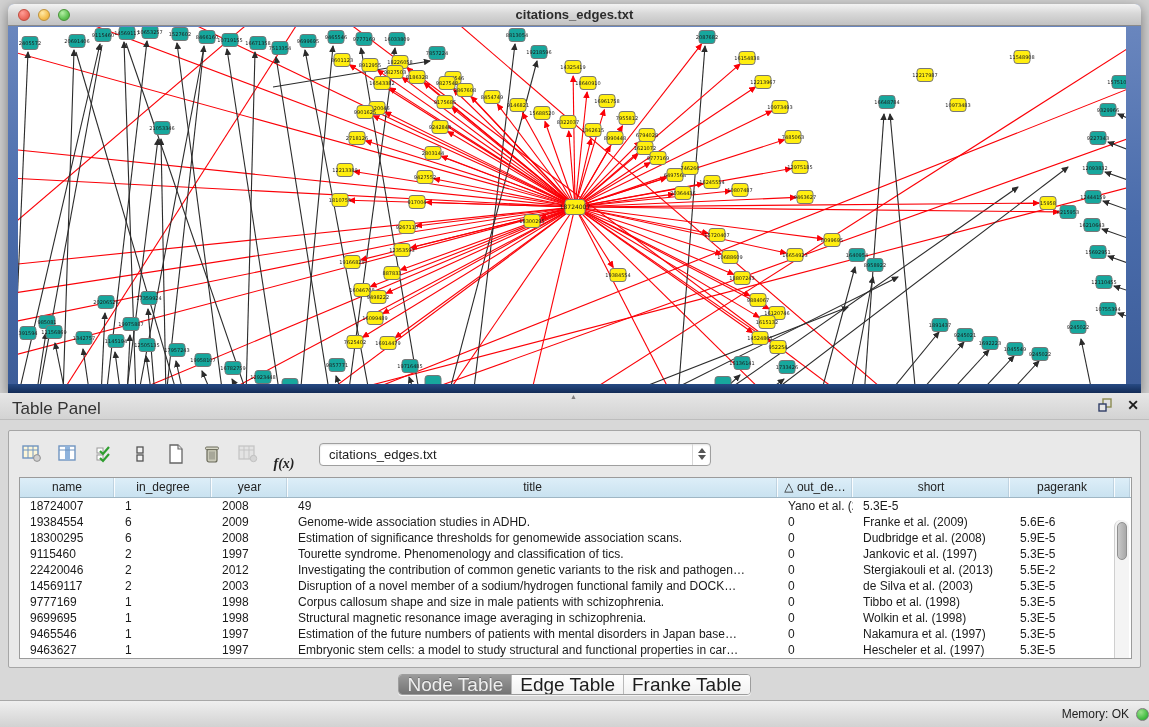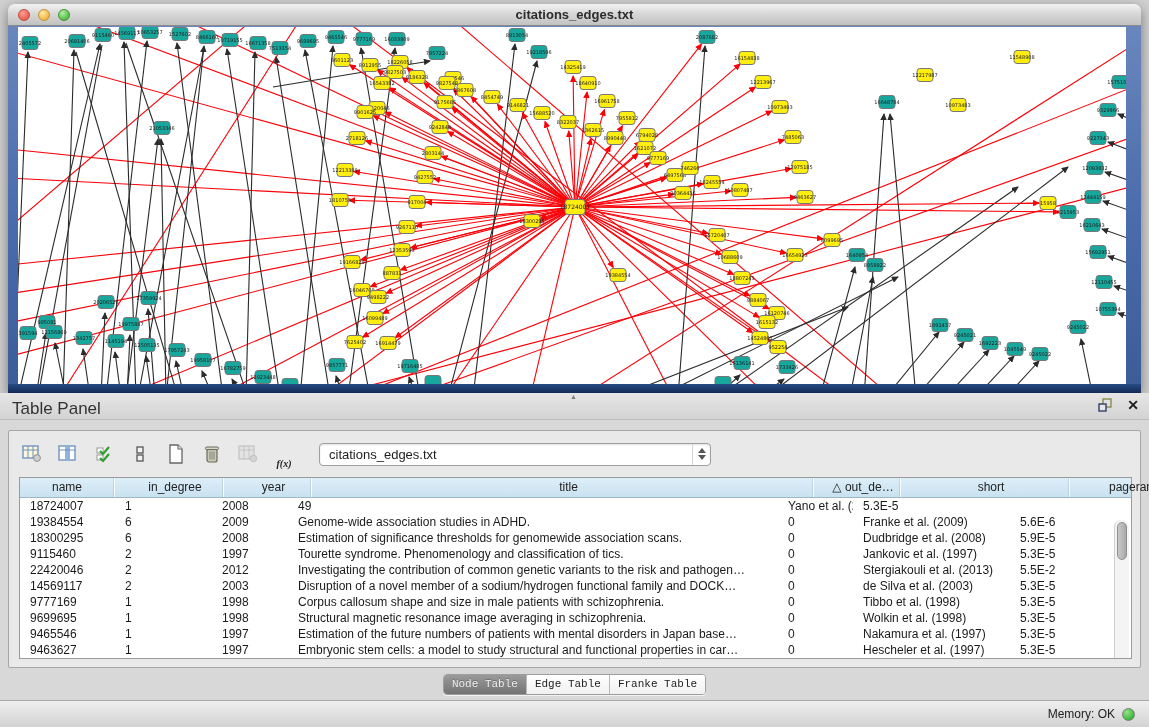--- a/index.html
+++ b/index.html
@@ -30,59 +30,59 @@
   #panel-notch { position:absolute; left:570px; top:1px; width:9px; height:6px; color:#7e7e7e; font-size:7px; line-height:6px; }
   #panel-icons { position:absolute; right:10px; top:5px; display:flex; gap:14px; align-items:center; }
   #panel-icons .xicon { font-size:14px; font-weight:bold; color:#1c1c1c; line-height:14px; cursor:default; }
   
   #panel-body { position:absolute; left:0; top:420px; width:1149px; height:248px; background:#d8d8d8; }
   #panel-inner { position:absolute; left:8px; top:10px; width:1133px; height:238px;
     background:#e9e9e9; border:1px solid #a6a6a6; border-radius:2px; }
   #toolbar { position:absolute; left:10px; top:7px; height:32px; display:flex; align-items:center; gap:10px; }
   .tb-btn { width:26px; height:26px; display:flex; align-items:center; justify-content:center; border-radius:3px; }
   .tb-btn.disabled { opacity:.45; }
-  .fx { font-family:"Liberation Serif", serif; font-style:italic; font-weight:bold; font-size:10px; color:#222;margin-top:19px; }
+  .fx { font-family:"Liberation Serif", serif; font-style:italic; font-weight:bold; font-size:14px; color:#222;margin-top:19px; }
   #combo { margin-left:12px; width:392px; height:23px; background:#fff; border:1px solid #9f9f9f;
     border-radius:4px; display:flex; align-items:center; position:relative;
     box-shadow:inset 0 1px 2px rgba(0,0,0,.12); }
   #combo .val { padding-left:9px; font-size:13px; color:#1d1d1d; flex:1; }
   #combo .steppers { width:18px; height:100%; display:flex; flex-direction:column;
     align-items:center; justify-content:center; gap:2px; border-left:1px solid #d7d7d7; }
   .tri-up { width:0; height:0; border-left:4px solid transparent; border-right:4px solid transparent; border-bottom:5px solid #555; }
   .tri-dn { width:0; height:0; border-left:4px solid transparent; border-right:4px solid transparent; border-top:5px solid #555; }
   
   #tablewrap { position:absolute; left:10px; top:46px; width:1113px; height:182px;
     background:#fff; border:1px solid #9b9b9b; display:flex; flex-direction:column; }
   #thead { display:grid; grid-template-columns:95px 97px 76px 490px 75px 157px 105px 1fr; height:20px;
-    background:linear-gradient(180deg,#ddeef8,#c9e2f0); border-bottom:1px solid #9fb6c4; flex:0 0 20px;gap:12px; }
+    background:linear-gradient(180deg,#ddeef8,#c9e2f0); border-bottom:1px solid #9fb6c4; flex:0 0 20px; }
   #thead .hcell { font-size:12px; color:#222; text-align:center; line-height:19px;
     border-right:1px solid rgba(255,255,255,.85); box-shadow:inset -1px 0 0 rgba(150,170,185,.35);
     overflow:hidden; white-space:nowrap; }
   #tbody { position:relative; flex:1; overflow:hidden; }
   .trow { display:grid; grid-template-columns:95px 97px 76px 490px 75px 157px 105px; height:16px; }
   .tcell { font-size:12px; color:#1a1a1a; line-height:16px; padding-left:10px;
     white-space:nowrap; overflow:hidden; }
   #vscroll { position:absolute; right:2px; top:22px; width:15px; height:158px;
     background:#f4f4f4; border-left:1px solid #cfcfcf; border-radius:7px; }
   #vthumb { position:absolute; left:2px; top:2px; width:10px; height:38px;
     background:linear-gradient(90deg,#c9c9c9,#a8a8a8); border:1px solid #8f8f8f; border-radius:6px; }
   
   #tabs-bar { position:absolute; left:0; top:668px; width:1149px; height:32px; background:#d8d8d8;
     display:flex; align-items:center; justify-content:center; }
   #seg { display:flex; height:21px; border:1px solid #9d9d9d; border-radius:4px; overflow:hidden;
     background:#fdfdfd; box-shadow:0 1px 0 rgba(255,255,255,.7); }
-  .seg-btn { padding:0 8px; font-size:11px; line-height:19px; color:#1c1c1c;
-    border-right:1px solid #b9b9b9; background:linear-gradient(180deg,#ffffff,#f1f1f1);font-family:Liberation Mono, monospace; }
+  .seg-btn { padding:0 8px; font-size:19px; line-height:19px; color:#1c1c1c;
+    border-right:1px solid #b9b9b9; background:linear-gradient(180deg,#ffffff,#f1f1f1); }
   .seg-btn:last-child { border-right:none; }
   .seg-btn.sel { background:linear-gradient(180deg,#9a9a9a,#747474); color:#efefef;
     text-shadow:0 -1px 0 rgba(0,0,0,.25); }
   
   #status-bar { position:absolute; left:0; top:700px; width:1149px; height:27px;
     background:linear-gradient(180deg,#efefef,#d2d2d2); border-top:1px solid #a8a8a8;
-    display:flex; align-items:center; justify-content:flex-end; gap:7px; padding-right:14px; }
+    display:flex; align-items:center; justify-content:flex-end; gap:7px; }
   #status-bar .mem { font-size:12px; color:#222; }
   #mem-dot { width:13px; height:13px; border-radius:50%;
     background:radial-gradient(circle at 35% 30%,#9ae08a,#41bb41 65%,#2f9a33); border:1px solid #7d7d7d; }
 </style>
 </head>
 <body>
 
 <div id="net-window">
   <div class="titlebar">
     <div class="lights">

